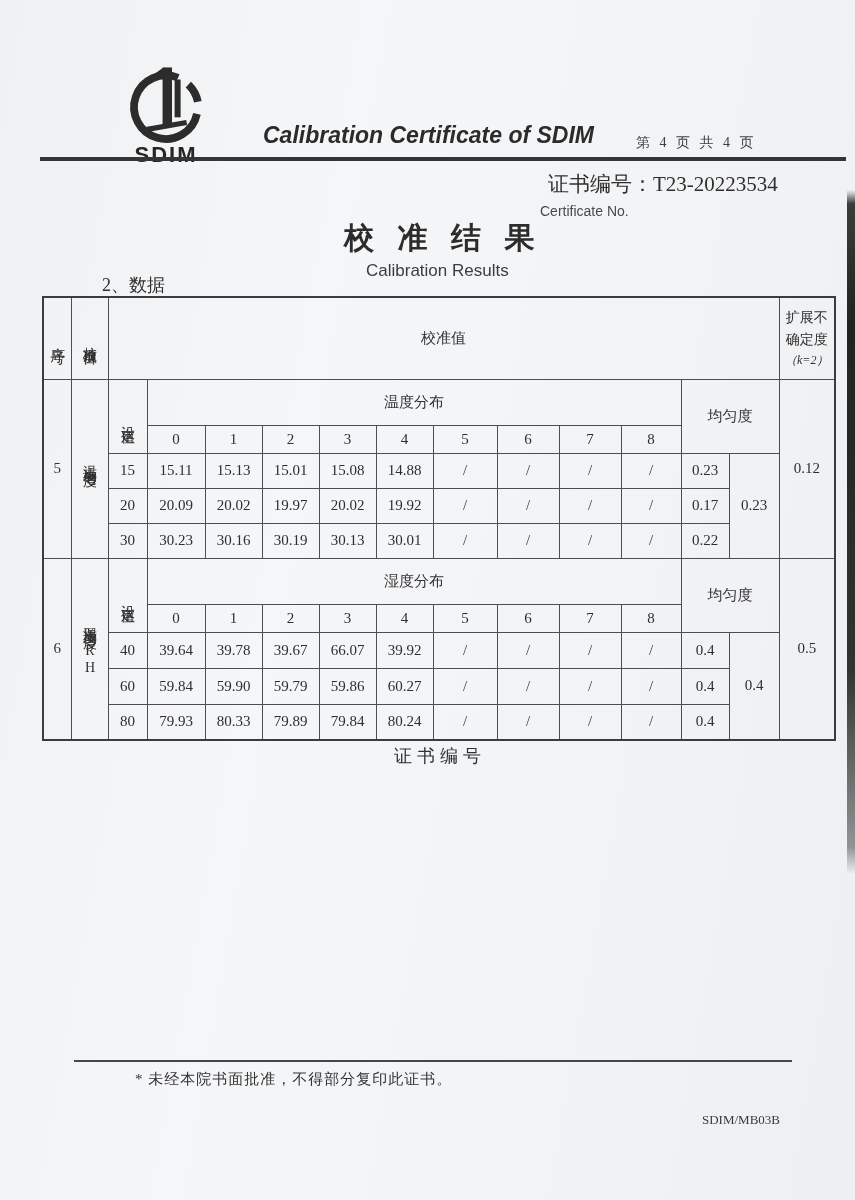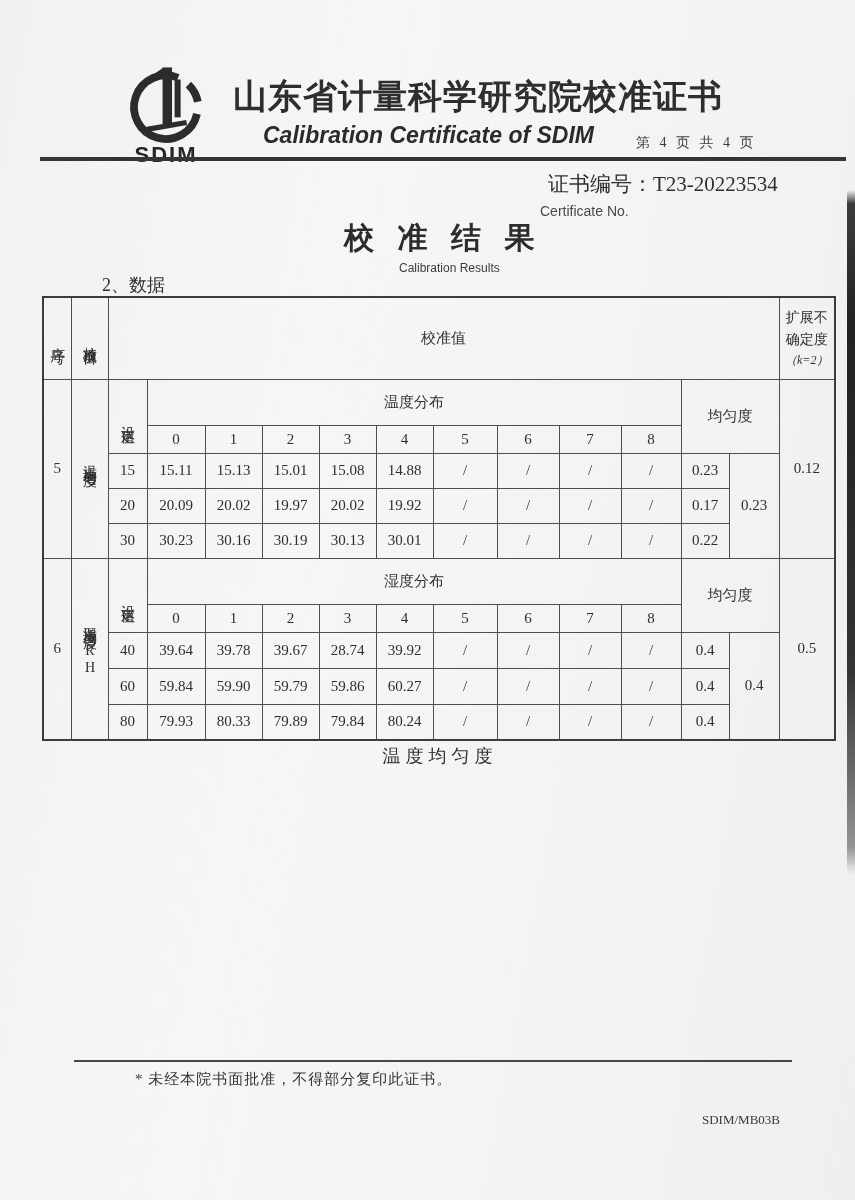--- a/index.html
+++ b/index.html
@@ -26,21 +26,21 @@
   .title-en { position:absolute; left:263px; top:122px; font-family:"Liberation Sans", sans-serif;
     font-weight:bold; font-size:23px; color:#2b2b2b;font-style:italic; }
   .page-info { position:absolute; left:636px; top:134px; font-size:14px; letter-spacing:3px; color:#3e3e3e; }
   .head-rule { position:absolute; left:40px; top:157px; width:806px; height:4px; background:#353535; }
   .cert-line { position:absolute; left:548px; top:170px; font-size:21px; color:#2f2f2f; }
   .cert-caption { position:absolute; left:540px; top:203px; font-family:"Liberation Sans", sans-serif;
     font-size:14px; color:#4a4a4a; }
   .result-title { position:absolute; left:344px; top:218px; font-weight:bold; font-size:30px;
     letter-spacing:8px; color:#2c2c2c; }
   .result-sub { position:absolute; left:366px; top:261px; font-family:"Liberation Sans", sans-serif;
-    font-size:12px; color:#3c3c3c;margin-left:33px; }
+    font-size:17px; color:#3c3c3c; }
   .data-label { position:absolute; left:102px; top:273px; font-size:18px; color:#2f2f2f; }
   
   .table-wrap { position:absolute; left:42px; top:296px; }
   table { border-collapse:collapse; table-layout:fixed; font-size:15px; color:#333; border:2px solid #3c3c3c; }
   td { border:1px solid #4e4e4e; text-align:center; vertical-align:middle; padding:0; overflow:hidden; }
   .vtext { display:inline-block; writing-mode:vertical-lr; text-orientation:upright;
     letter-spacing:4px; line-height:1; font-size:15px; color:#2f2f2f; }
   .vtext-sm { letter-spacing:2px; font-size:14px; }
   tr.rH  { height:82px; }
   tr.rA  { height:46px; }
@@ -71,21 +71,20 @@
     <svg width="86" height="86" viewBox="0 0 100 100">
       <path d="M 64 16 A 37 37 0 1 0 86 58" fill="none" stroke="#2c2c2c" stroke-width="9"></path>
       <path d="M 76 24 A 37 37 0 0 1 87 44" fill="none" stroke="#2c2c2c" stroke-width="9"></path>
       <polygon points="47,4 36,12 47,18" fill="#2c2c2c"></polygon>
       <rect x="46" y="4" width="11" height="66" fill="#2c2c2c"></rect>
       <rect x="60" y="18" width="7" height="44" fill="#2c2c2c"></rect>
       <path d="M 28 76 L 74 68" stroke="#2c2c2c" stroke-width="6" fill="none"></path>
     </svg>
     <div class="logo-text">SDIM</div>
   </div>
-  <div class="title-cn">山东省计量科学研究院校准证书</div>
   <div class="title-en">Calibration Certificate of SDIM</div>
   <div class="page-info">第 4 页 共 4 页</div>
   <div class="head-rule"></div>
 
   <div class="cert-line"><span>证书编号：</span><span>T23-20223534</span></div>
   <div class="cert-caption">Certificate No.</div>
 
   <div class="result-title">校 准 结 果</div>
   <div class="result-sub">Calibration Results</div>
   <div class="data-label">2、数据</div>
@@ -197,21 +196,21 @@
         <td class="num">5</td>
         <td class="num">6</td>
         <td class="num">7</td>
         <td class="num">8</td>
       </tr>
       <tr class="rU">
         <td class="num">40</td>
         <td class="num">39.64</td>
         <td class="num">39.78</td>
         <td class="num">39.67</td>
-        <td class="num">28.74</td>
+        <td class="num">66.07</td>
         <td class="num">39.92</td>
         <td class="slash">/</td>
         <td class="slash">/</td>
         <td class="slash">/</td>
         <td class="slash">/</td>
         <td class="num">0.4</td>
         <td rowspan="3" class="num">0.4</td>
       </tr>
       <tr class="rU">
         <td class="num">60</td>
@@ -236,19 +235,19 @@
         <td class="slash">/</td>
         <td class="slash">/</td>
         <td class="slash">/</td>
         <td class="slash">/</td>
         <td class="num">0.4</td>
       </tr>
     </tbody>
       </table>
   </div>
 
-  <div class="below-blank">温度均匀度</div>
+  <div class="below-blank">证书编号</div>
 
   <div class="foot-rule"></div>
   <div class="note note-1">* 未经本院书面批准，不得部分复印此证书。</div>
   <div class="form-code">SDIM/MB03B</div>
 
 </div>
 
 </body></html>

